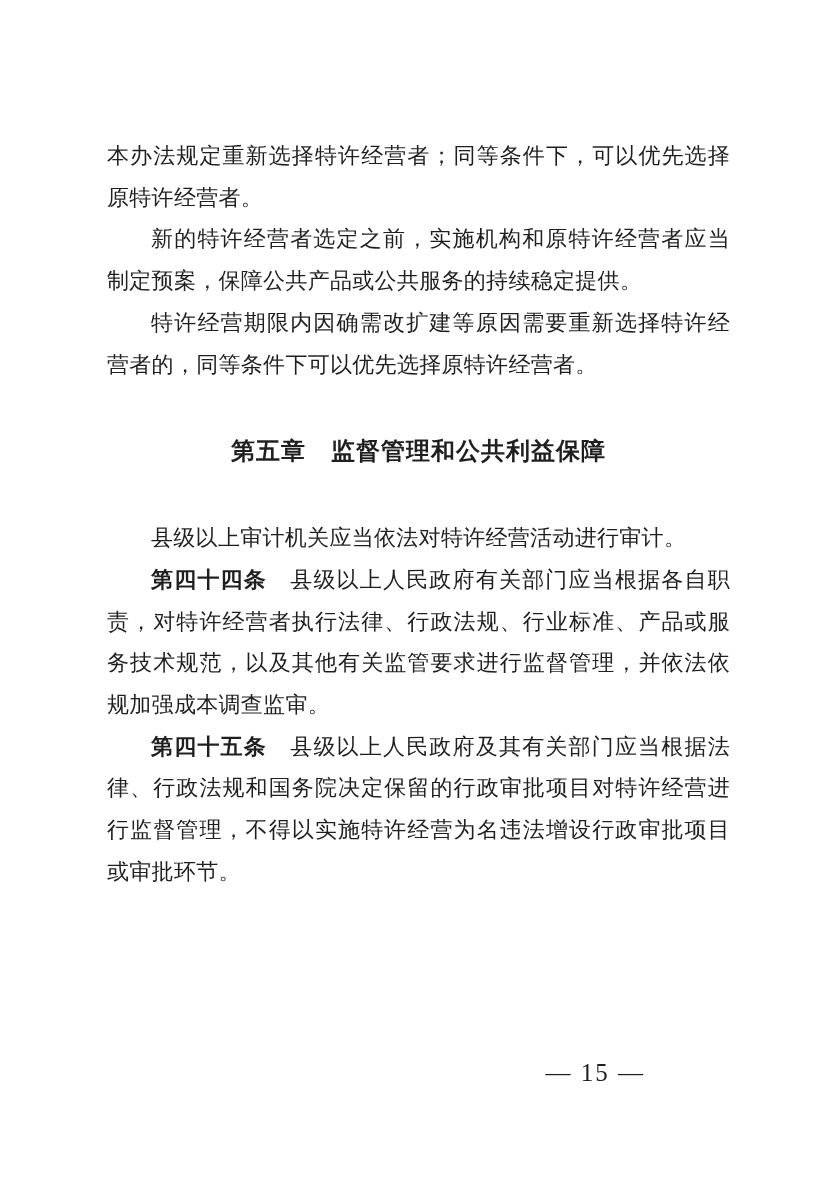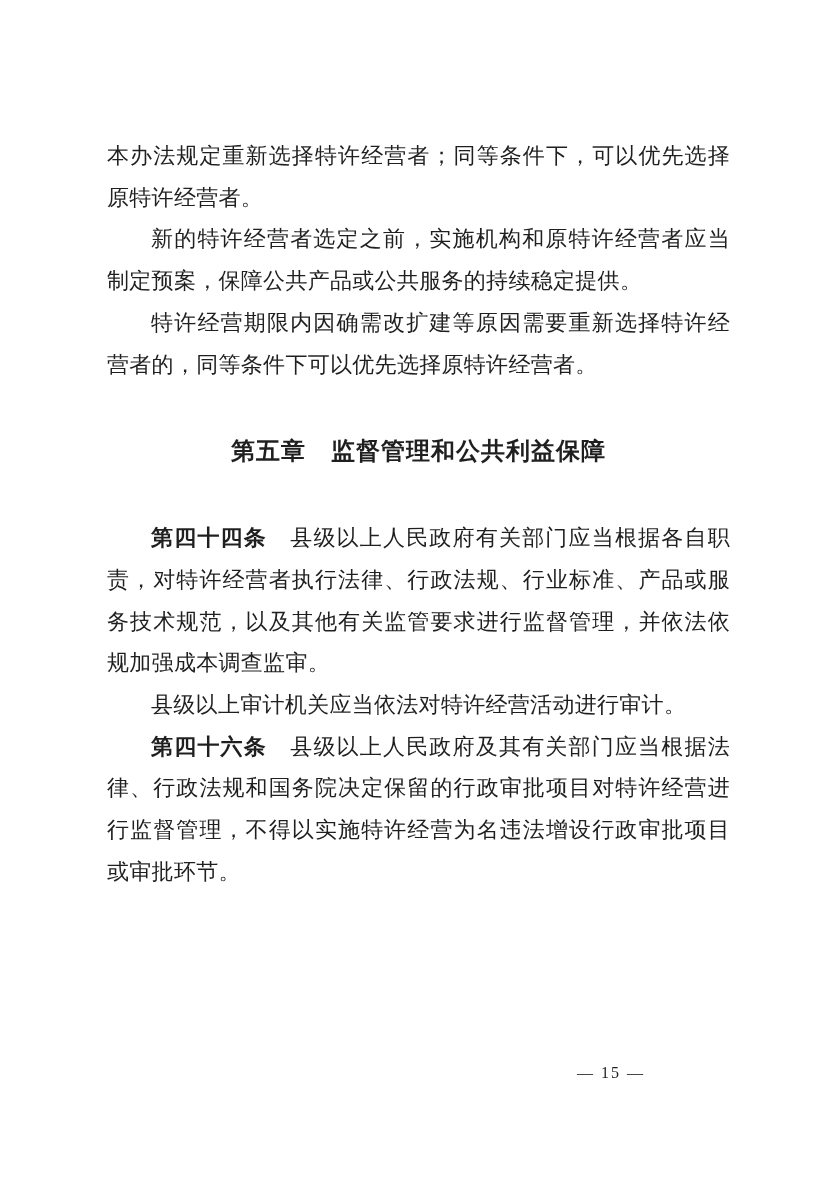--- a/index.html
+++ b/index.html
@@ -49,34 +49,34 @@
     font-weight: normal;
   }
   .run.bold {
     font-family: "Liberation Sans", "DejaVu Sans", sans-serif;
     font-weight: 700;
   }
   .page-footer {
     position: absolute;
     top: 1058px;
     right: 118px;
-    font-size: 16px;
+    font-size: 25px;
     line-height: 30px;
     font-family: "Liberation Serif", "DejaVu Serif", serif;
     color: #1f1f1f;
     letter-spacing: 2px;
   }
 </style>
 </head>
 <body>
 
 <div class="page">
   <div class="doc-body">
       <p class="body-para"><span class="run">本办法规定重新选择特许经营者；同等条件下，可以优先选择原特许经营者。</span></p>
       <p class="body-para indent"><span class="run">新的特许经营者选定之前，实施机构和原特许经营者应当制定预案，保障公共产品或公共服务的持续稳定提供。</span></p>
       <p class="body-para indent"><span class="run">特许经营期限内因确需改扩建等原因需要重新选择特许经营者的，同等条件下可以优先选择原特许经营者。</span></p>
       <p class="chapter-heading"><span class="run bold">第五章　监督管理和公共利益保障</span></p>
+      <p class="body-para indent"><span class="run">县级以上审计机关应当依法对特许经营活动进行审计。</span></p>
       <p class="body-para indent"><span class="run bold">第四十四条</span><span class="run">　县级以上人民政府有关部门应当根据各自职责，对特许经营者执行法律、行政法规、行业标准、产品或服务技术规范，以及其他有关监管要求进行监督管理，并依法依规加强成本调查监审。</span></p>
-      <p class="body-para indent"><span class="run">县级以上审计机关应当依法对特许经营活动进行审计。</span></p>
-      <p class="body-para indent"><span class="run bold">第四十六条</span><span class="run">　县级以上人民政府及其有关部门应当根据法律、行政法规和国务院决定保留的行政审批项目对特许经营进行监督管理，不得以实施特许经营为名违法增设行政审批项目或审批环节。</span></p>
+      <p class="body-para indent"><span class="run bold">第四十五条</span><span class="run">　县级以上人民政府及其有关部门应当根据法律、行政法规和国务院决定保留的行政审批项目对特许经营进行监督管理，不得以实施特许经营为名违法增设行政审批项目或审批环节。</span></p>
     </div>
   <div class="page-footer">— 15 —</div>
 </div>
 
 </body></html>

